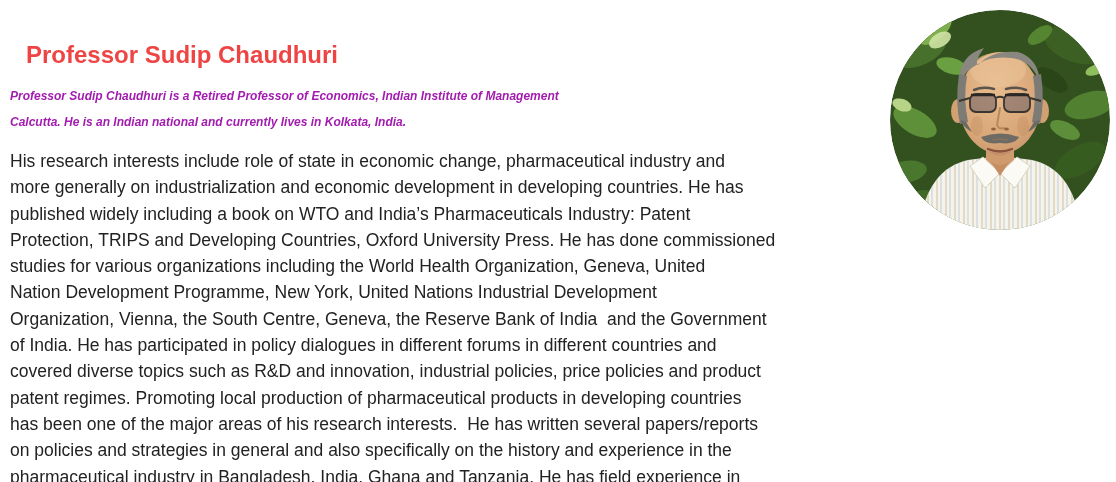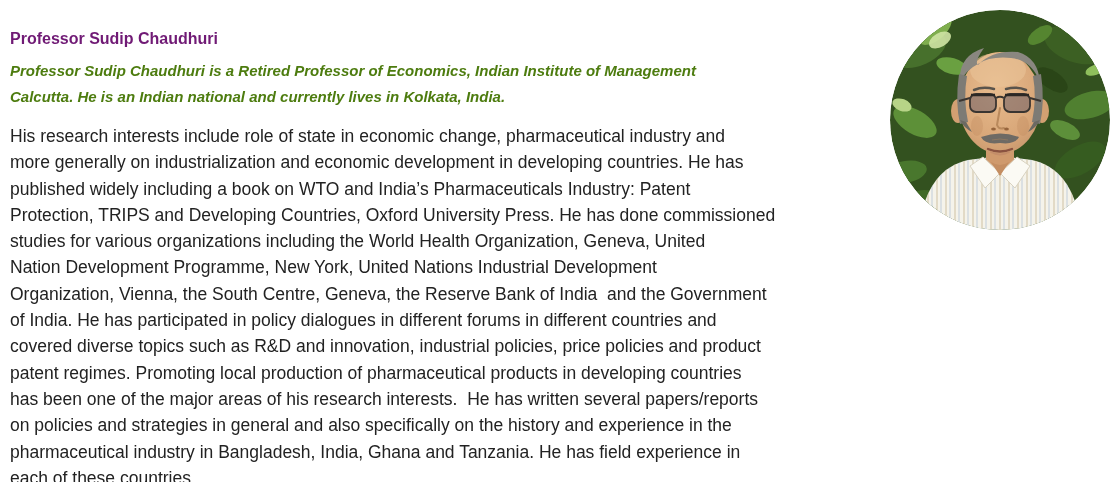--- a/index.html
+++ b/index.html
@@ -16,33 +16,33 @@
     height: 482px;
     background: #ffffff;
   }
   .text-col {
     position: absolute;
     left: 10px;
     top: 26px;
     width: 884px;
   }
   .heading {
-    margin: 0;
-    font-size: 16px;
+    margin: 16px;
+    font-size: 24px;
     line-height: 25px;
     font-weight: 700;
-    color: #701a75;
+    color: #ef4444;
   }
   .intro {
     margin: 7px 0 0 0;
-    font-size: 15px;
+    font-size: 12px;
     line-height: 26px;
     font-weight: 700;
     font-style: italic;
-    color: #4d7c0f;
+    color: #a21caf;
     white-space: pre-wrap;
   }
   .bio-body {
     margin: 13px 0 0 0;
     font-size: 17.5px;
     line-height: 26.3px;
     font-weight: 400;
     color: #222222;
     white-space: pre-wrap;
   }

